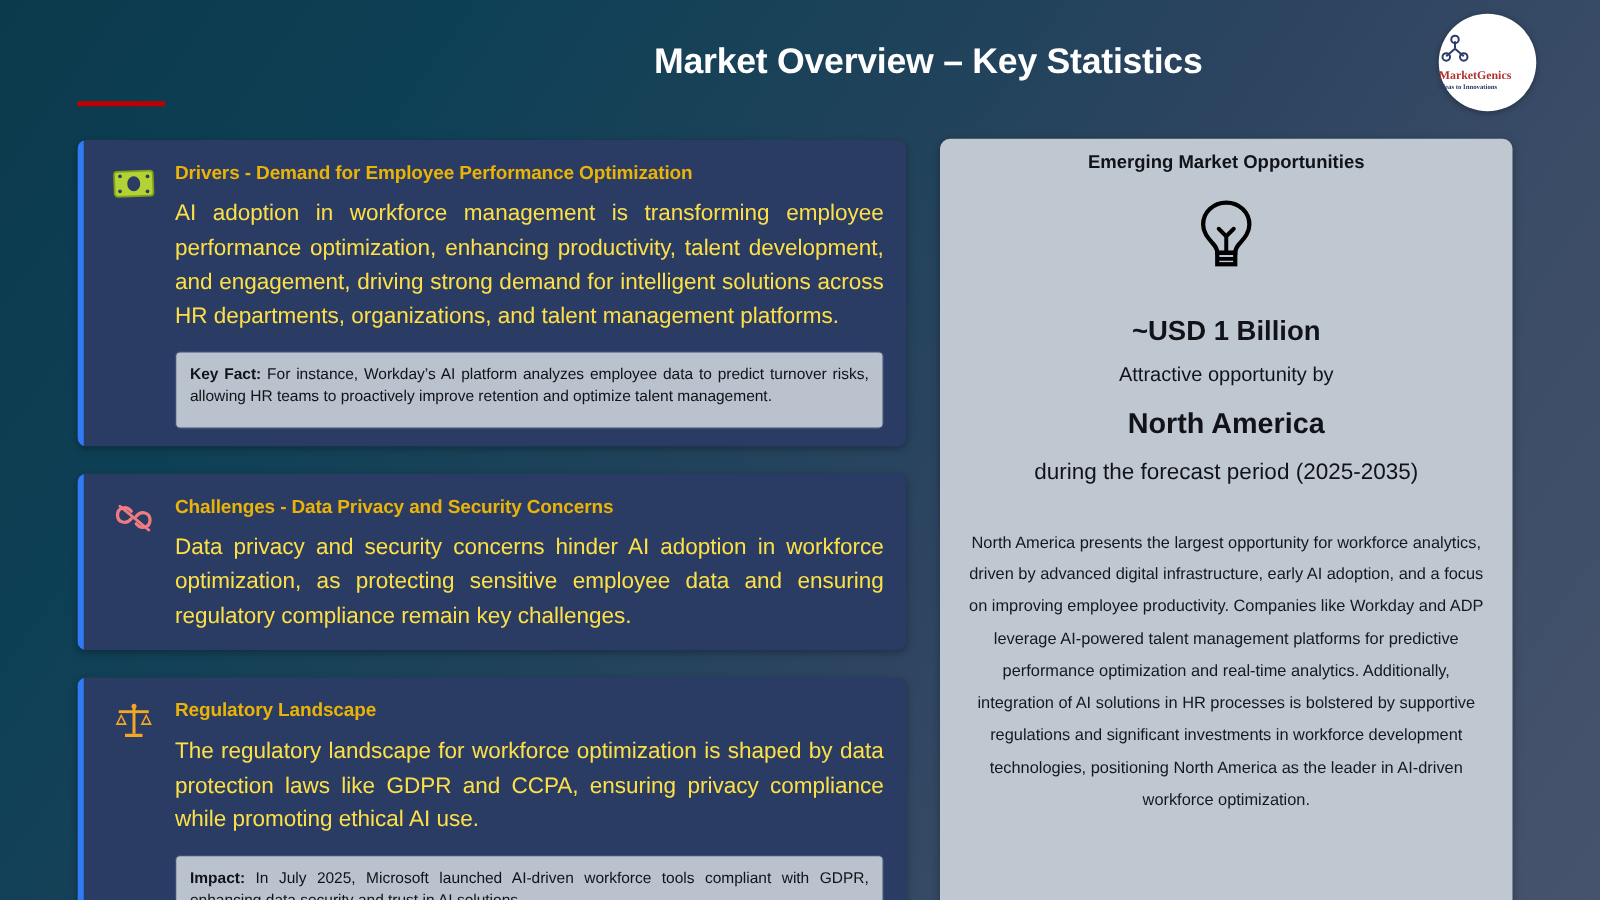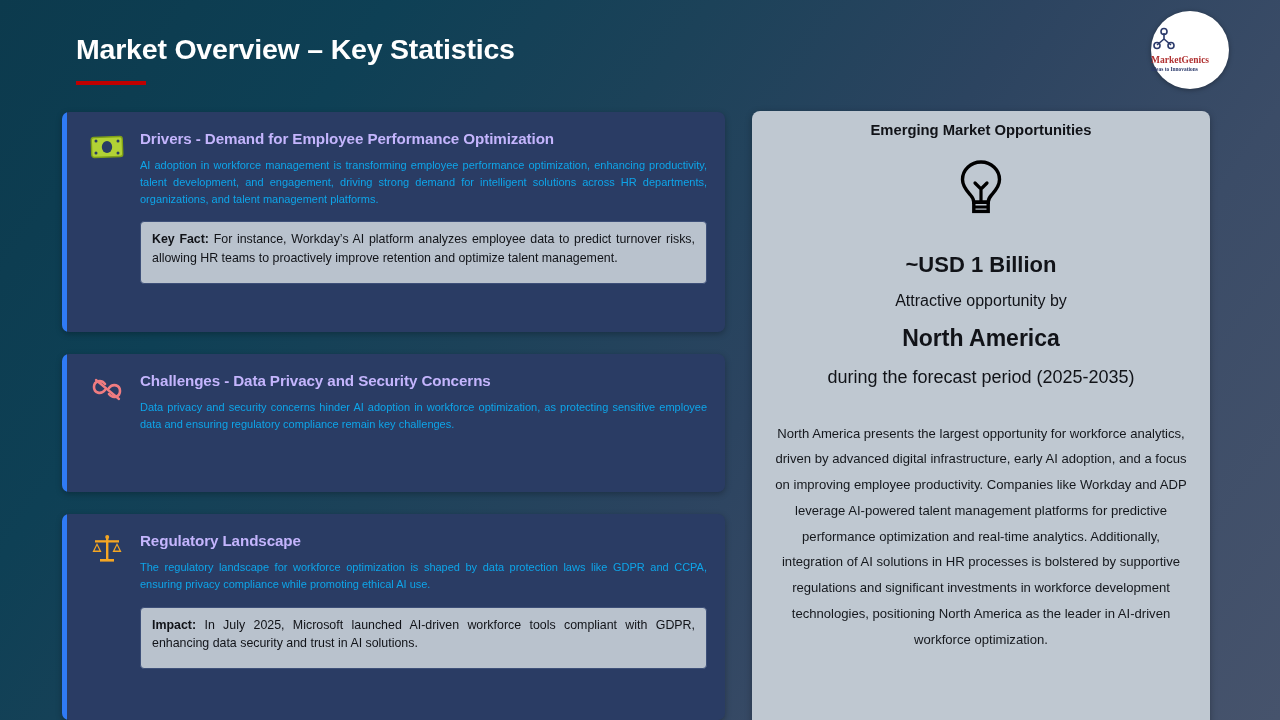--- a/index.html
+++ b/index.html
@@ -18,23 +18,24 @@
         #0e4055 22%,
         #1c4259 40%,
         #2c4460 58%,
         #3b4c67 76%,
         #46536c 100%);
   }
 
   
   #header {
     position: absolute;
-    left: 76px;
+    left: 62px;
     top: 34px;
     width: 900px;
+    text-align: right;
   }
   #slide-title {
     font-size: 28.5px;
     font-weight: bold;
     color: #ffffff;
     letter-spacing: -0.2px;
     line-height: 1.1;
     white-space: nowrap;
   }
   #title-rule {
@@ -107,28 +108,28 @@
     top: 18px;
     width: 38px;
     height: 34px;
     display: flex;
     align-items: center;
     justify-content: center;
   }
   .card-title {
     font-size: 15.2px;
     font-weight: bold;
-    color: #c4b5fd;
+    color: #eab308;
     letter-spacing: -0.1px;
     line-height: 1.2;
     margin: 2px 0 9px 0;
   }
   .card-body {
-    font-size: 11px;
-    color: #0ea5e9;
+    font-size: 18px;
+    color: #fde047;
     line-height: 1.52;
     text-align: justify;
     margin: 0;
   }
   .card-note {
     margin-top: 14px;
     background: #b9c2cd;
     border: 1px solid #3d4f78;
     border-radius: 4px;
     padding: 8px 11px 15px 11px;

